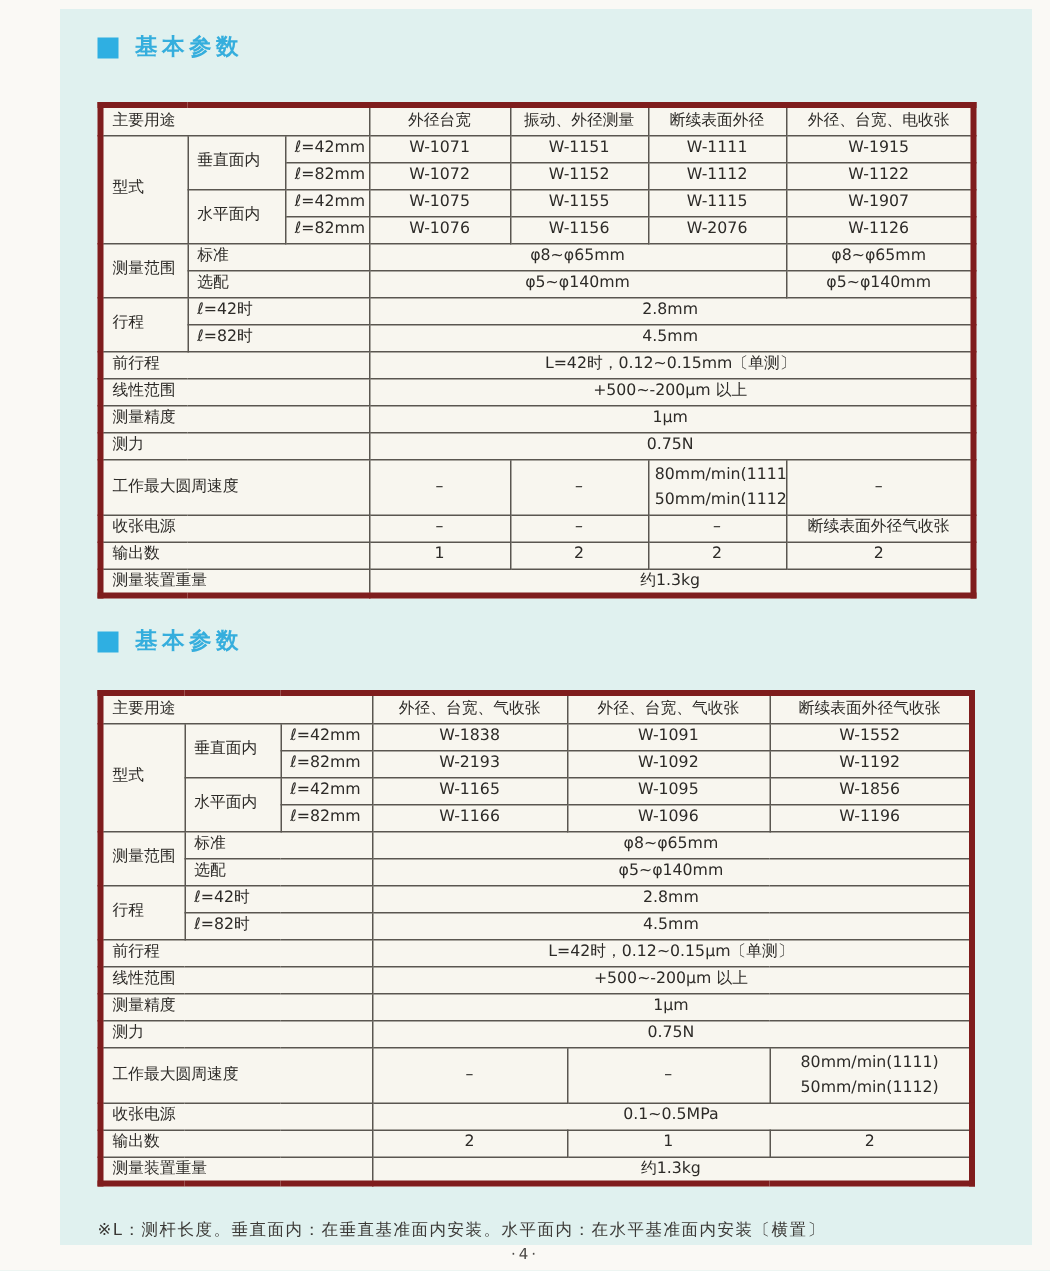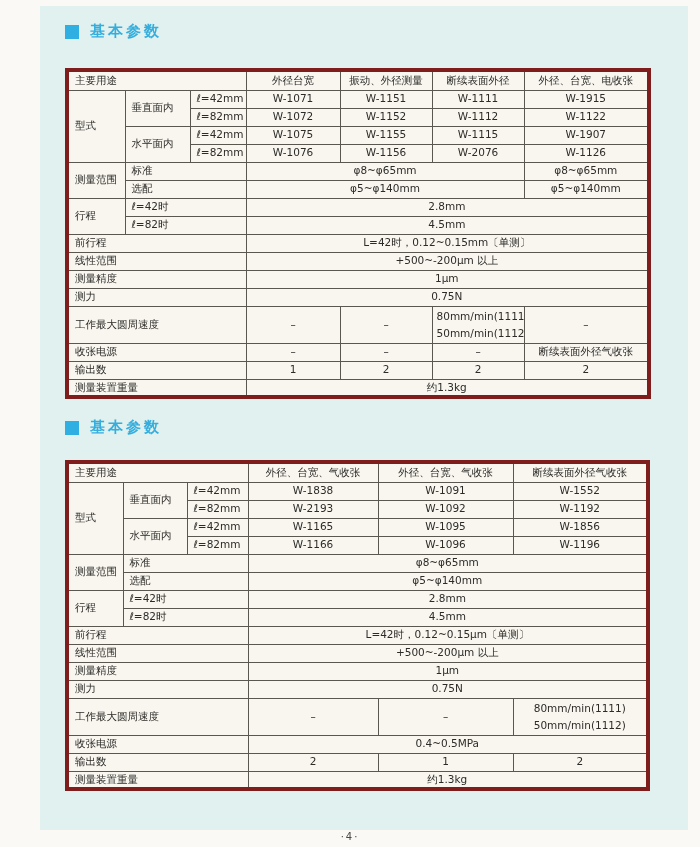--- a/index.html
+++ b/index.html
@@ -264,30 +264,31 @@
       <td colspan="3" class="lbl">工作最大圆周速度</td>
       <td class="ctr">–</td>
       <td class="ctr">–</td>
       <td class="ctr two-line">
         <span>80mm/min(1111)</span>
         <span>50mm/min(1112)</span>
       </td>
     </tr>
     <tr>
       <td colspan="3" class="lbl">收张电源</td>
-      <td colspan="3" class="ctr">0.4~0.5MPa</td>
+      <td colspan="3" class="ctr">0.1~0.5MPa</td>
     </tr>
     <tr>
       <td colspan="3" class="lbl">输出数</td>
       <td class="ctr">2</td>
       <td class="ctr">1</td>
       <td class="ctr">2</td>
     </tr>
     <tr>
       <td colspan="3" class="lbl">测量装置重量</td>
       <td colspan="3" class="ctr">约1.3kg</td>
     </tr>
   </tbody>
     </table>
 
+  <div class="footnote">※L：测杆长度。垂直面内：在垂直基准面内安装。水平面内：在水平基准面内安装〔横置〕</div>
 </div>
 
 <div class="page-number">·4·</div>
 
 </body></html>

